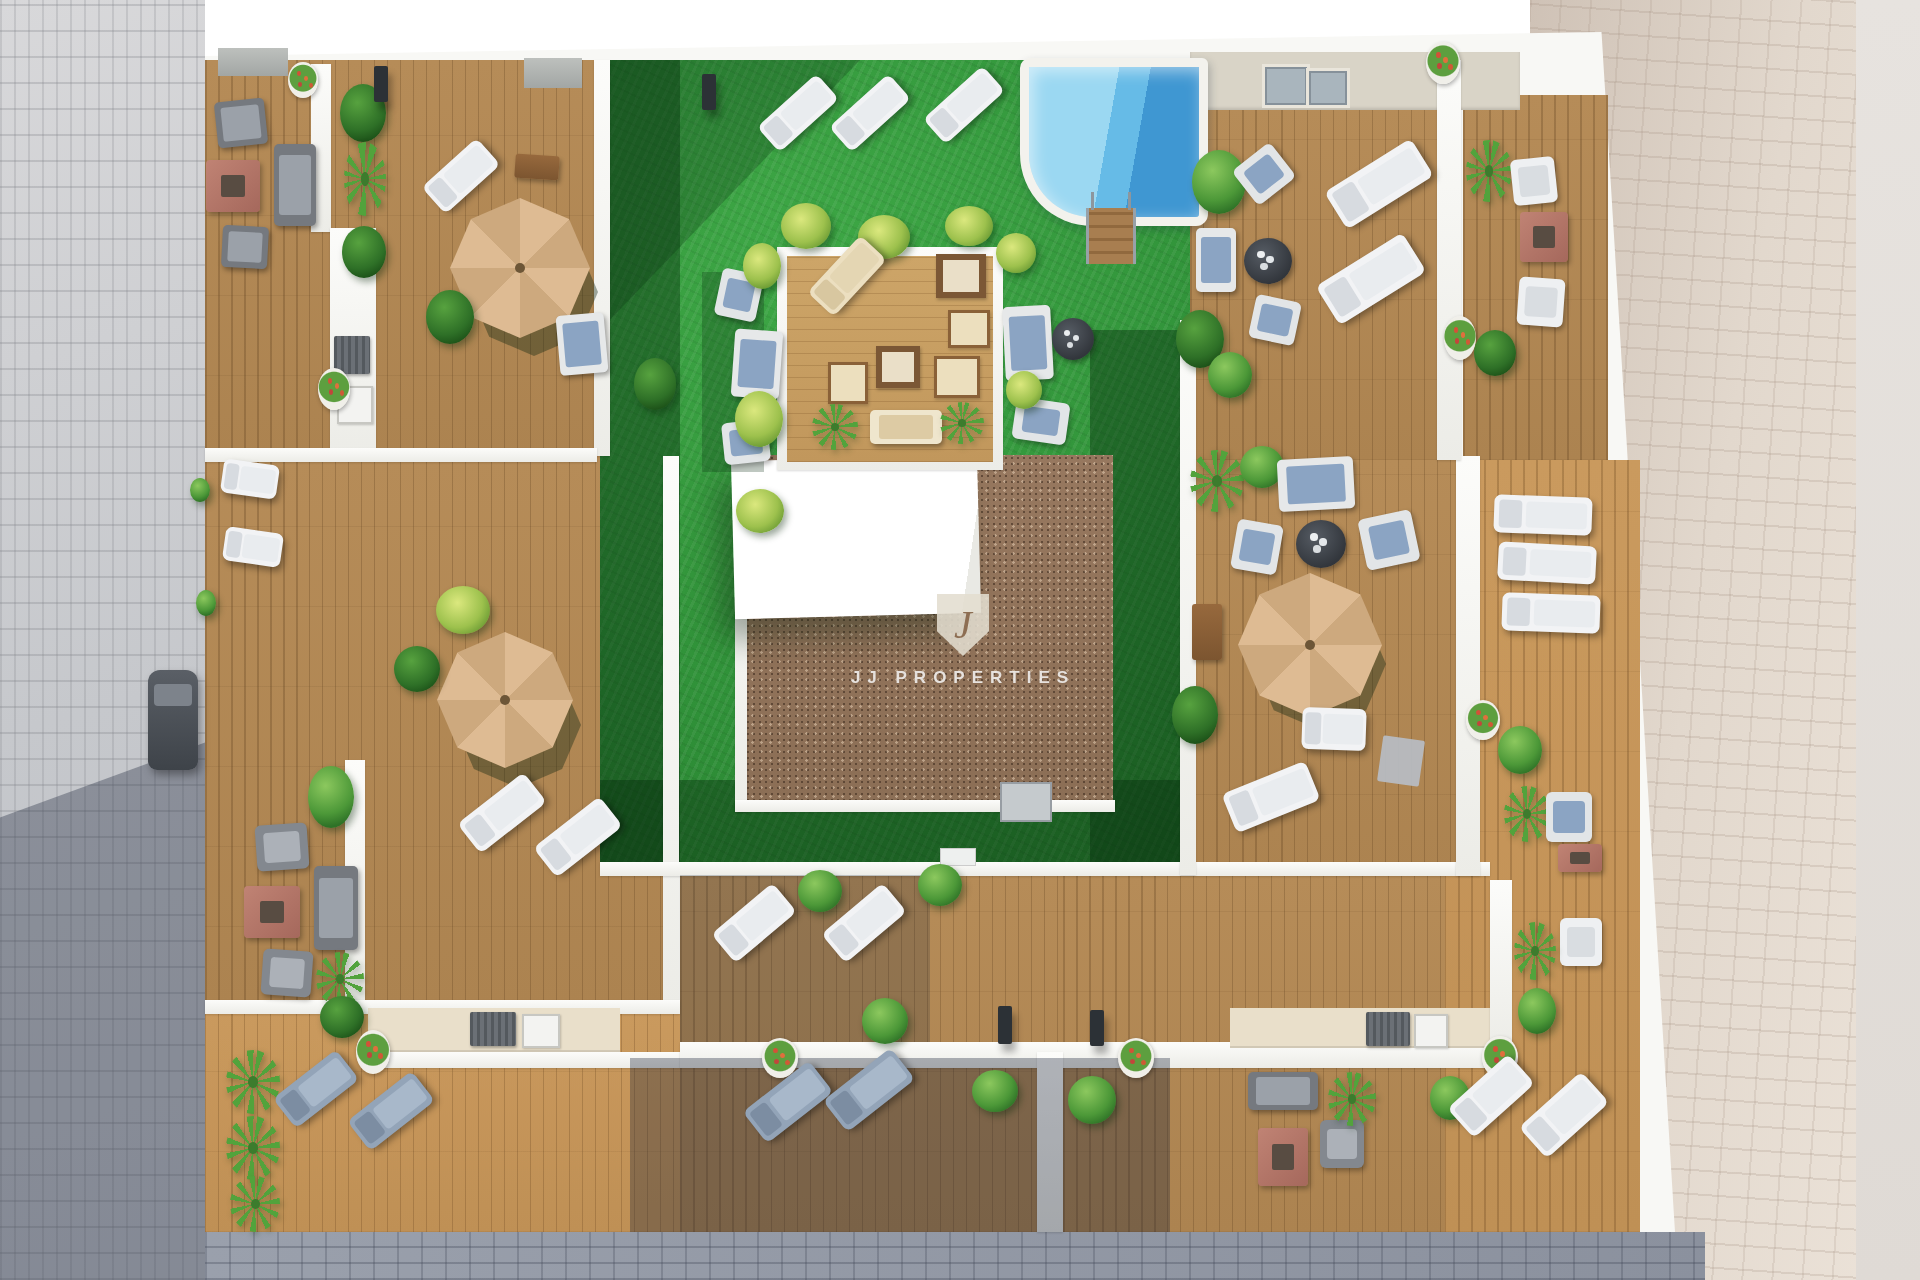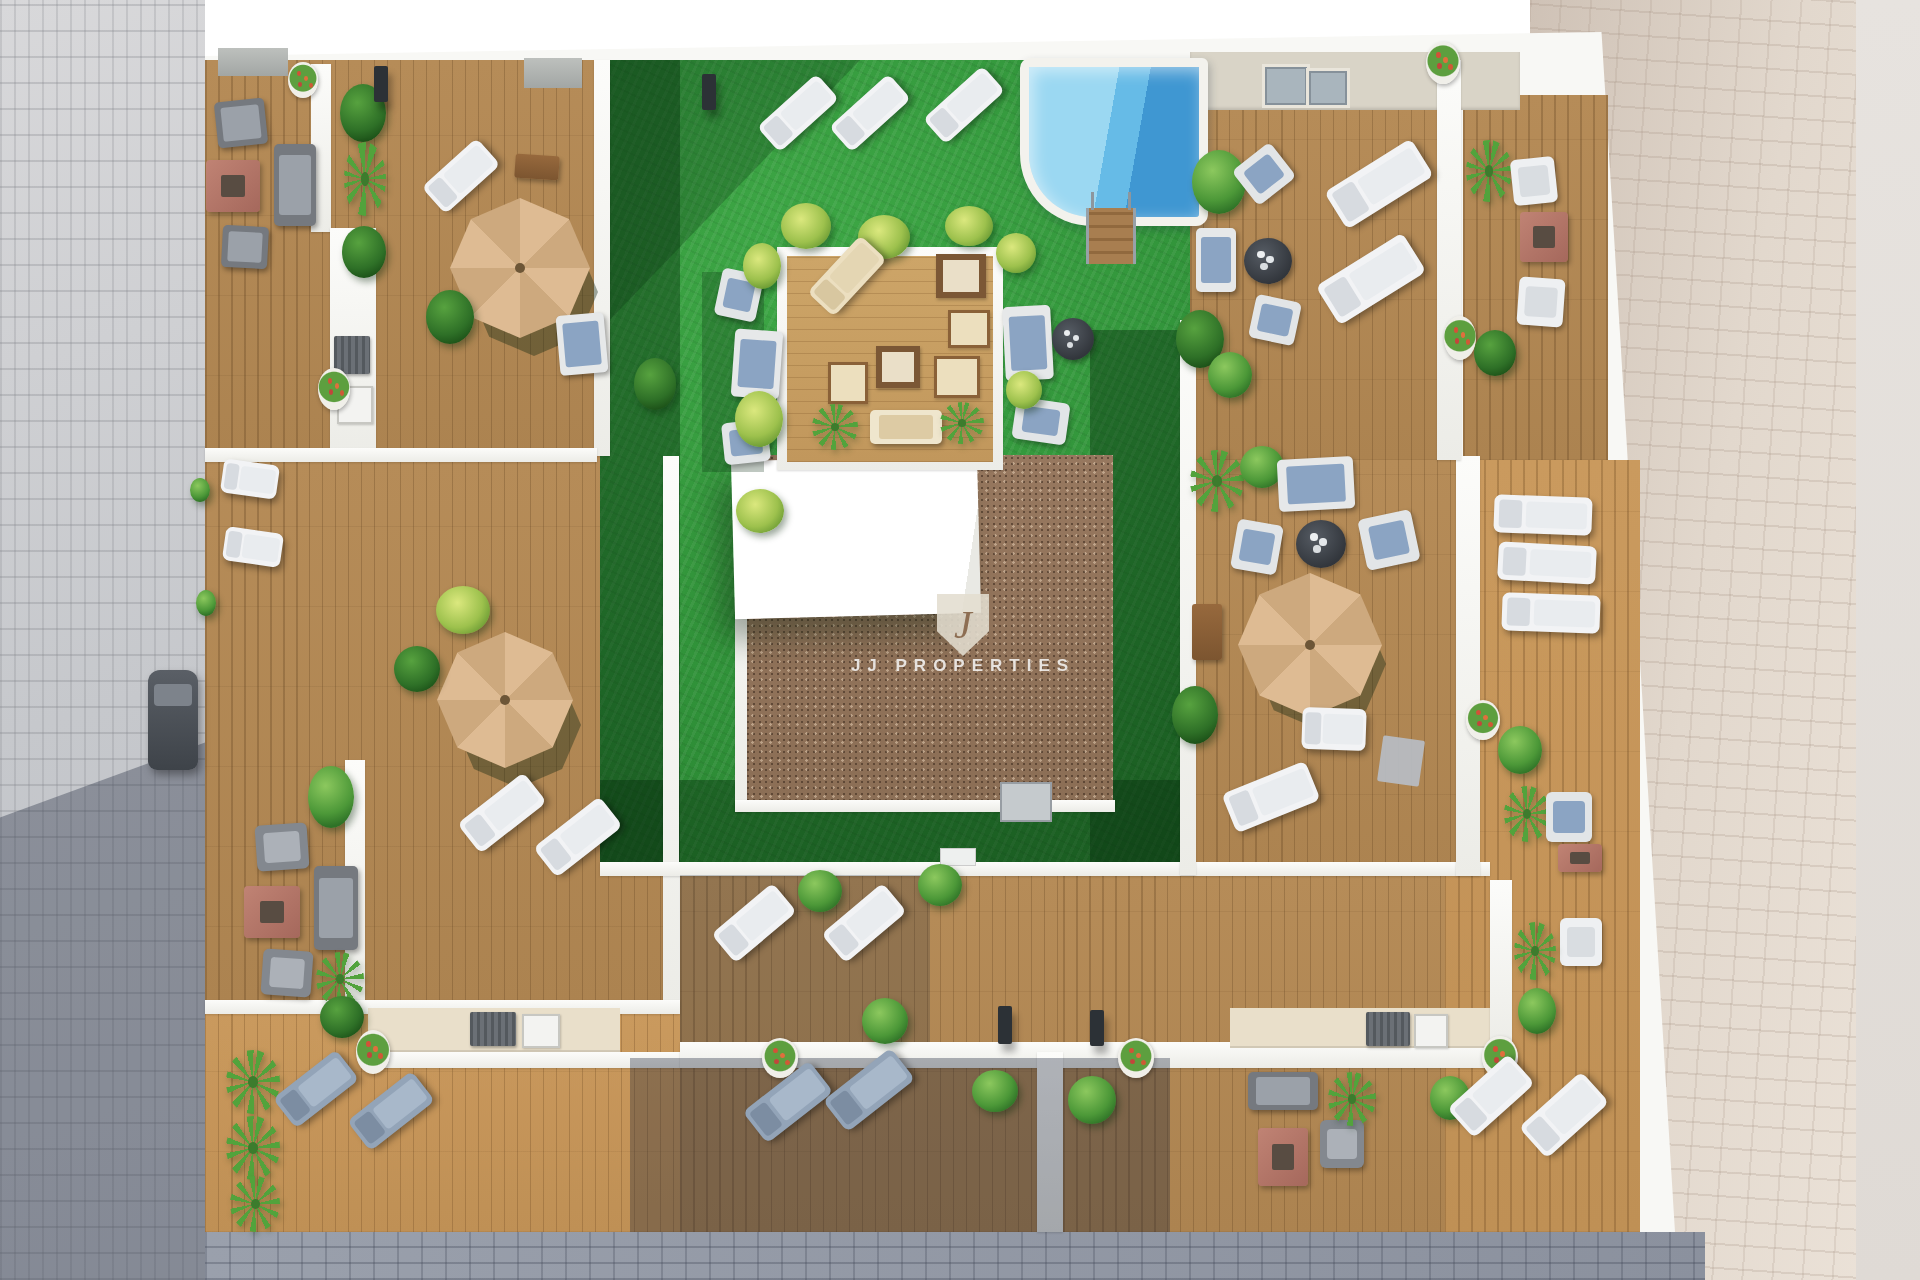--- a/index.html
+++ b/index.html
@@ -112,21 +112,21 @@
   .win{background:#a9b5bd;border:3px solid #e9e5db;box-shadow:inset 0 0 0 2px #86919a;}
   .car{background:linear-gradient(#5a5f66,#3e4349);border-radius:12px 12px 9px 9px;box-shadow:3px 5px 8px rgba(0,0,0,.35);}
   .car::after{content:"";position:absolute;left:12%;top:14%;width:76%;height:22%;background:#7d838b;border-radius:4px;}
 
   
   .wm{position:absolute;left:838px;top:594px;width:250px;text-align:center;pointer-events:none;}
   .wm-shield{width:52px;height:62px;margin:0 auto;background:rgba(227,221,207,.88);
       clip-path:polygon(0 0,100% 0,100% 60%,50% 100%,0 60%);
       display:flex;align-items:center;justify-content:center;
       font-family:"Liberation Serif", serif;font-style:italic;font-size:40px;color:#8d6e53;line-height:1;}
-  .wm-text{color:rgba(252,252,252,.82);letter-spacing:7px;font-size:17px;font-weight:bold;
+  .wm-text{margin-top:12px;color:rgba(252,252,252,.82);letter-spacing:7px;font-size:17px;font-weight:bold;
       text-shadow:0 0 2px rgba(110,90,70,.35);white-space:nowrap;}
 </style>
 </head>
 <body>
 
 <div id="stage">
   <div>
       <div class="obj pave-l" style="left: 0px; top: 0px; width: 205px; height: 1280px;"></div>
       <div class="obj pave-r" style="left: 1530px; top: 0px; width: 390px; height: 1280px;"></div>
       <div class="obj pave-road" style="left: 1856px; top: 0px; width: 64px; height: 1280px;"></div>

